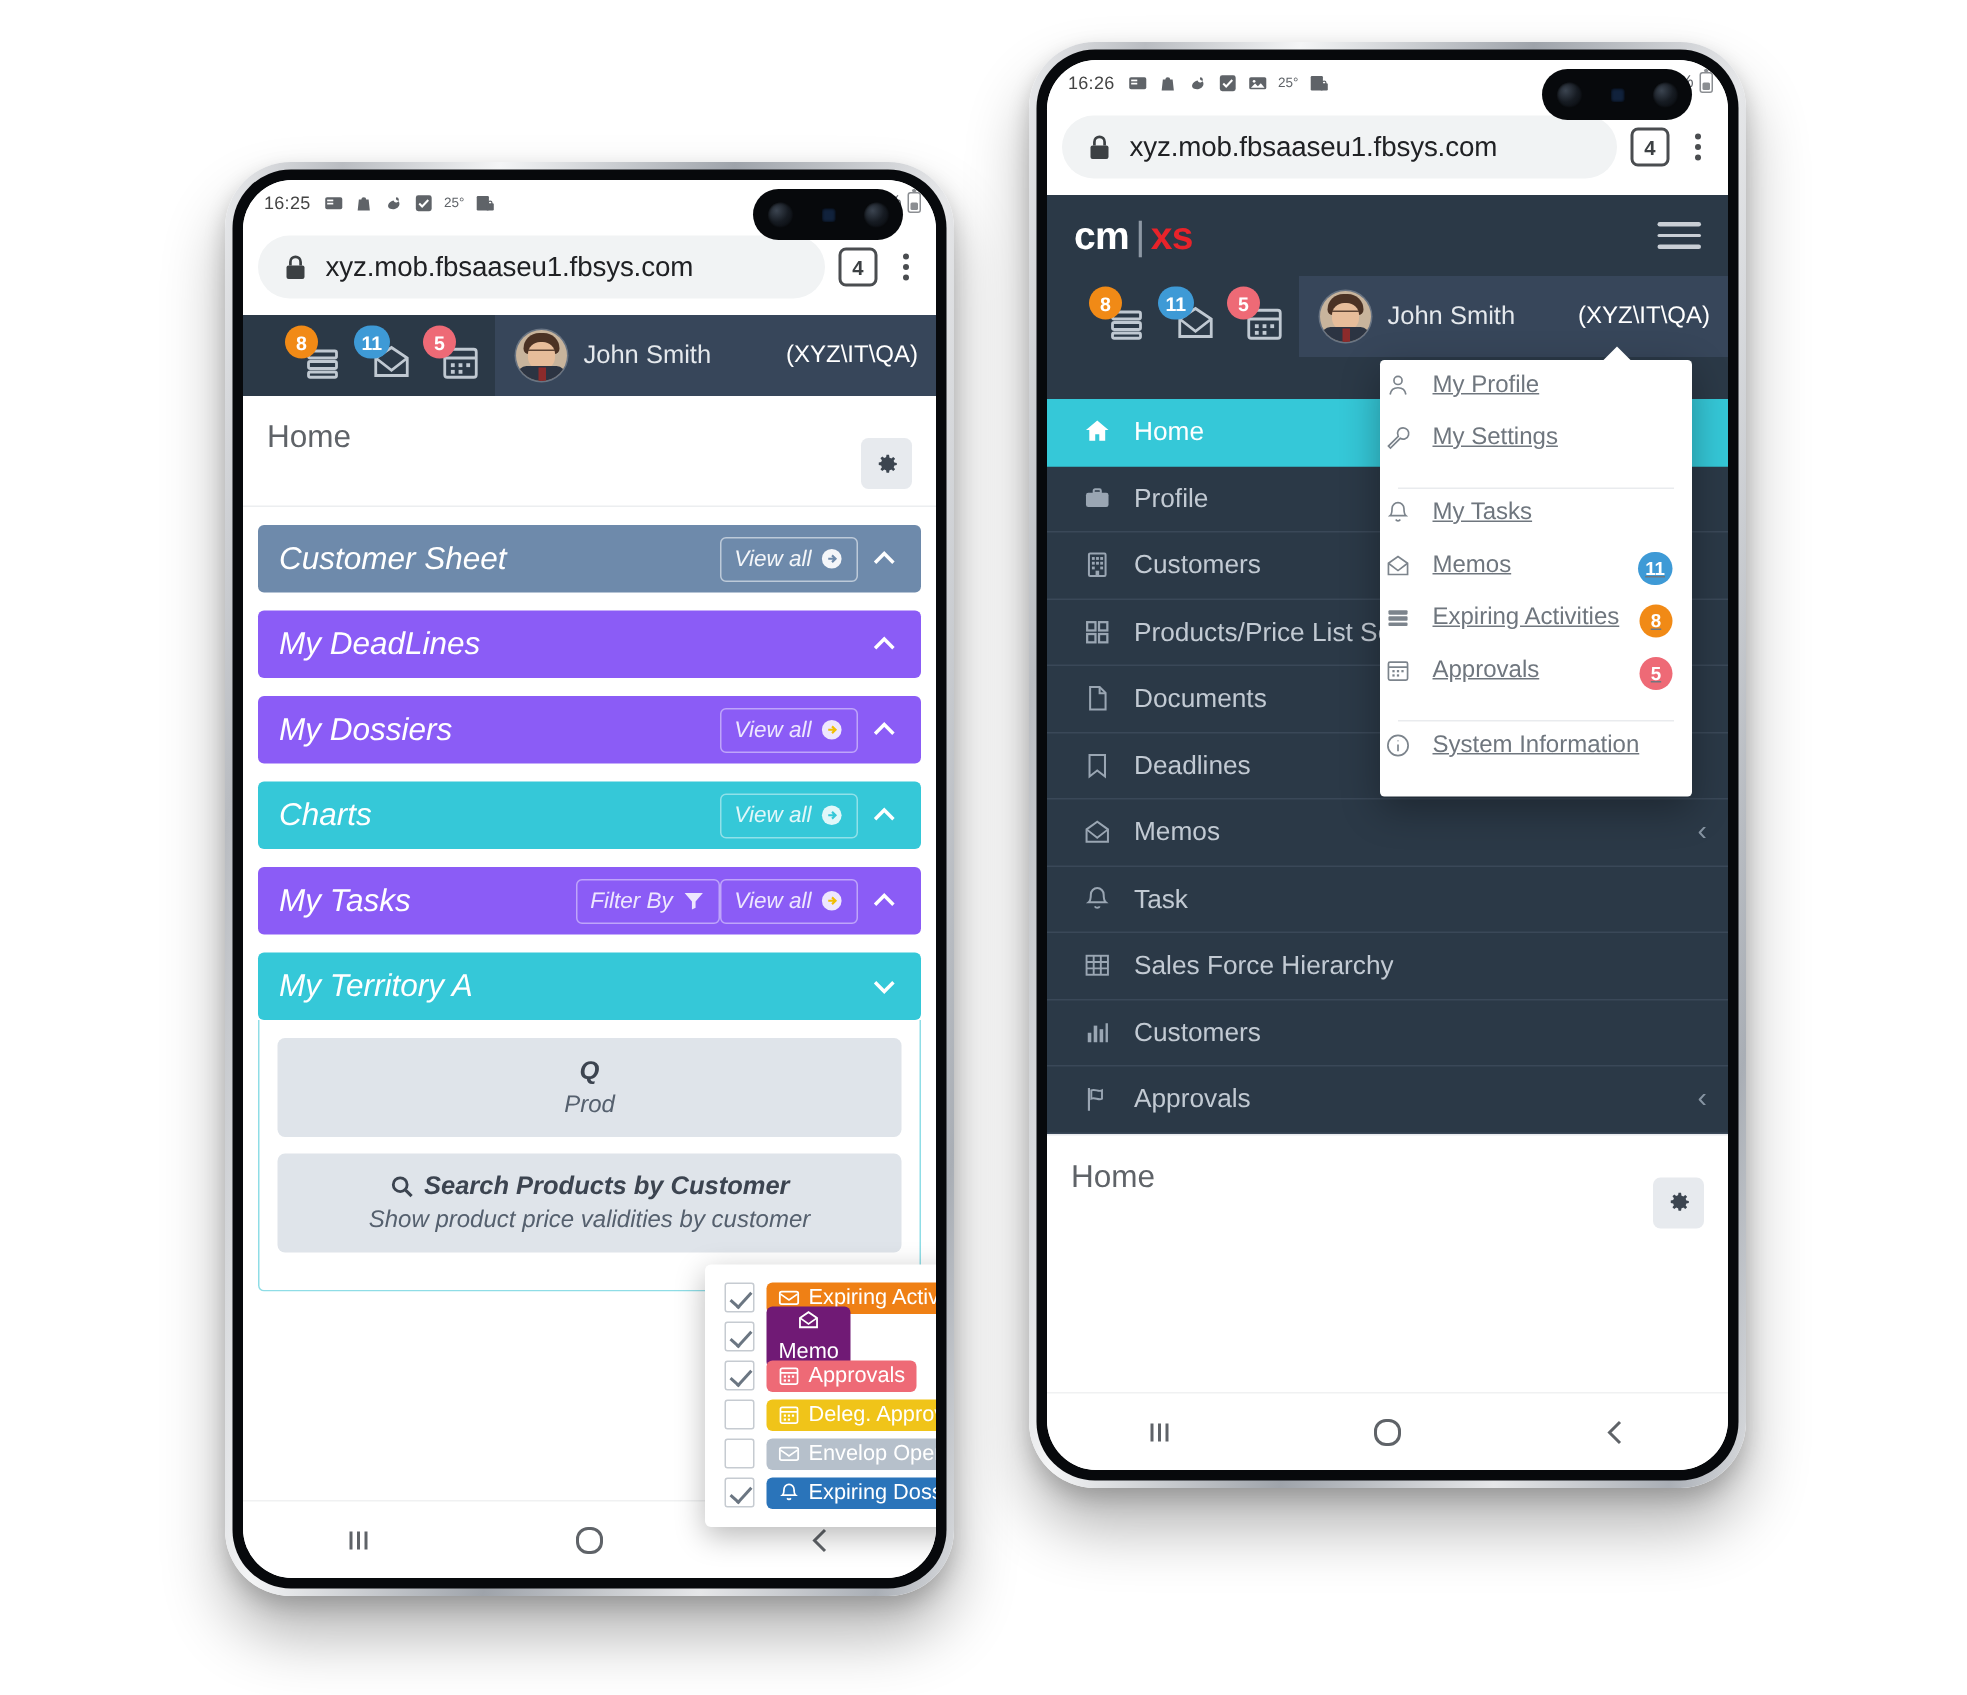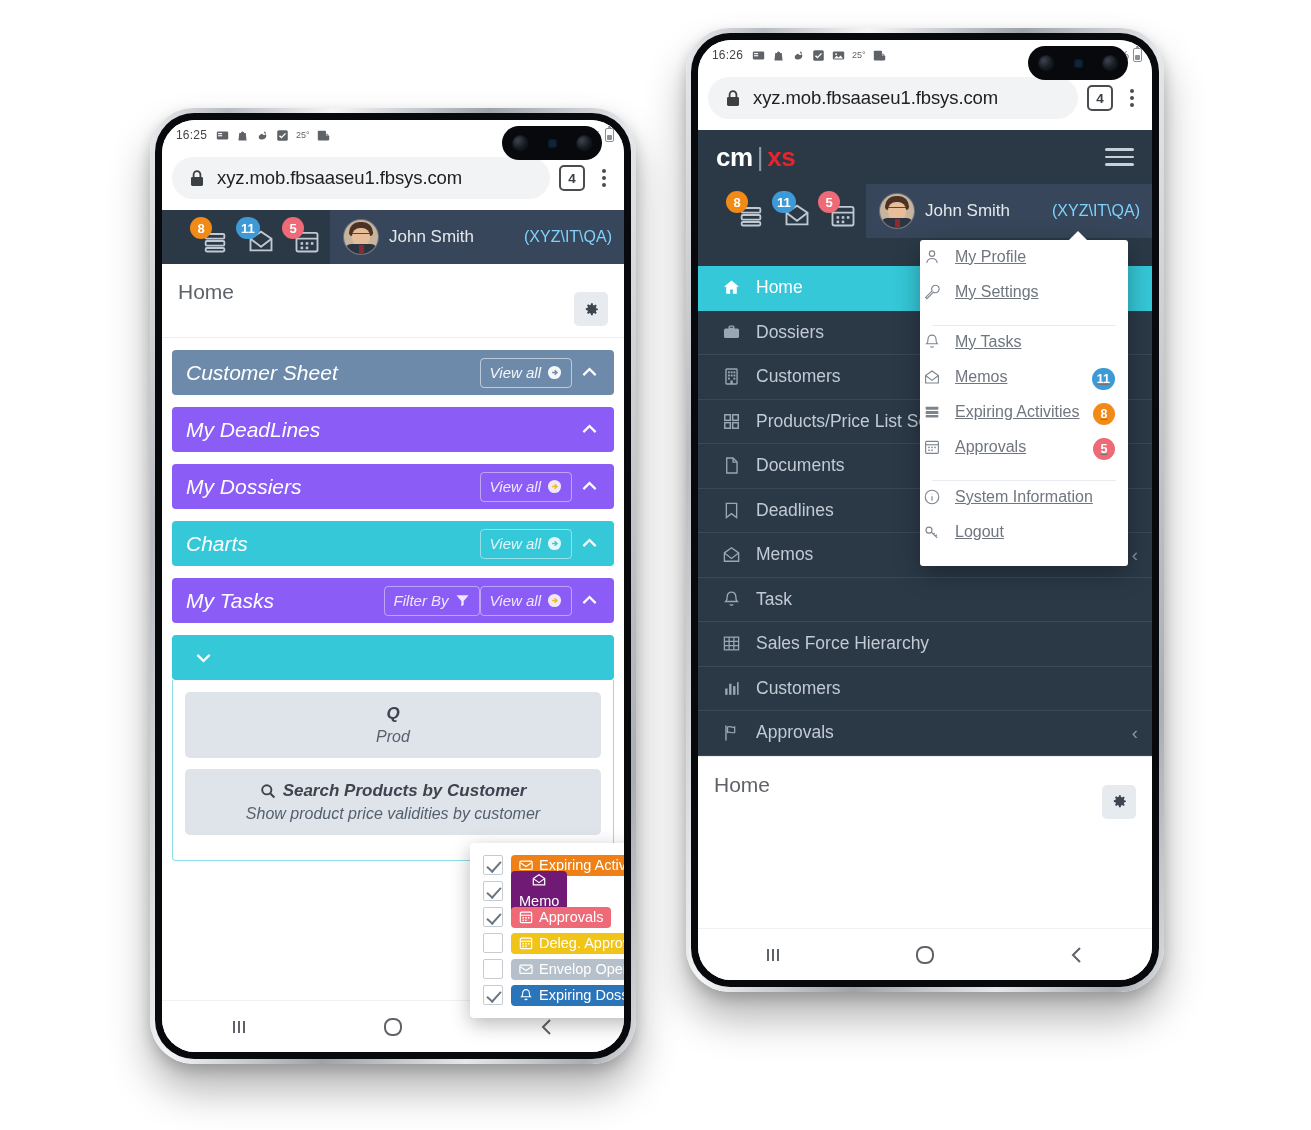--- a/index.html
+++ b/index.html
@@ -99,21 +99,21 @@
   .avatar{
     width:34px;height:34px;border-radius:50%;flex:none;overflow:hidden;
     background:#c8b49c;position:relative;box-shadow:0 0 0 1px rgba(255,255,255,.25);
   }
   .avatar .hair{position:absolute;left:5px;top:2px;width:24px;height:14px;border-radius:12px 12px 4px 4px;background:#4b3224;}
   .avatar .face{position:absolute;left:8px;top:8px;width:18px;height:19px;border-radius:9px 9px 10px 10px;background:#e7bd9a;}
   .avatar .glass{position:absolute;left:8px;top:13px;width:18px;height:4px;border-top:1.4px solid #5d4434;}
   .avatar .suit{position:absolute;left:1px;bottom:0;width:32px;height:10px;background:#2c3442;border-radius:6px 6px 0 0;}
   .avatar .tie{position:absolute;left:15px;bottom:0;width:5px;height:9px;background:#8c2b2b;}
   .uname{color:#e4e8ec;font-size:17px;white-space:nowrap;}
-  .udomain{color:#7dd3fc;font-size:16px;margin-left:auto;white-space:nowrap;}
+  .udomain{color:#ffffff;font-size:16px;margin-left:auto;white-space:nowrap;}
 
   
   .page{background:#fff;position:relative;}
   .pagehead{height:74px;display:flex;align-items:flex-start;justify-content:space-between;padding:16px 16px 0 16px;border-bottom:1px solid #eceef0;}
   .pagetitle{font-size:21px;color:#5f6368;}
   .gearbtn{width:34px;height:34px;background:#e7eaee;border-radius:5px;display:flex;align-items:center;justify-content:center;margin-top:12px;}
   .gearbtn svg{width:17px;height:17px;fill:#3c4550;}
 
   .cards{padding:12px 10px 0 10px;font-style:italic;}
   .card{margin-bottom:12px;}
@@ -419,20 +419,21 @@
               <span class="chev">
                   <svg viewBox="0 0 24 24">
                     <path d="M5 15l7-7 7 7"></path>
                   </svg>
                 </span>
             </div>
           </div>
 
           <div class="card">
             <div class="cardhead c-teal">
+              <span class="title">My Territory A</span>
               <span class="chev">
                   <svg viewBox="0 0 24 24">
                     <path d="M5 9l7 7 7-7"></path>
                   </svg>
                 </span>
             </div>
             <div class="tealbody">
               <div class="tile">
                 <div class="t1">
                     <span>Q</span>
@@ -683,21 +684,21 @@
             </span>
           <span class="lbl">Home</span>
         </div>
         <div class="navitem">
           <span class="ic">
               <svg viewBox="0 0 24 24">
                 <rect x="2.5" y="7" width="19" height="12" rx="2"></rect>
                 <path d="M9 7V5.2c0-.7.5-1.2 1.2-1.2h3.6c.7 0 1.2.5 1.2 1.2V7z" fill="none" stroke="#9aa6b3" stroke-width="1.7"></path>
               </svg>
             </span>
-          <span class="lbl">Dossiers</span>
+          <span class="lbl">Profile</span>
         </div>
         <div class="navitem">
           <span class="ic">
               <svg viewBox="0 0 24 24">
                 <rect x="5" y="2.5" width="14" height="19" rx="1" fill="none" stroke="#9aa6b3" stroke-width="1.7"></rect>
                 <g>
                   <rect x="7.5" y="5.5" width="2.4" height="2.4"></rect>
                   <rect x="11" y="5.5" width="2.4" height="2.4"></rect>
                   <rect x="14.5" y="5.5" width="2.4" height="2.4"></rect>
                   <rect x="7.5" y="9.5" width="2.4" height="2.4"></rect>
@@ -874,29 +875,20 @@
         <div class="psep"></div>
         <div class="prow">
           <span class="ic">
               <svg viewBox="0 0 24 24">
                 <circle cx="12" cy="12" r="9"></circle>
                 <path d="M12 11v6M12 7.6v.6"></path>
               </svg>
             </span>
           <span>System Information</span>
         </div>
-        <div class="prow">
-          <span class="ic">
-              <svg viewBox="0 0 24 24">
-                <circle cx="8" cy="9.5" r="4"></circle>
-                <path d="M11 12.2l8 7.5M16.5 17.5l2-2M13.8 15l1.8-1.8"></path>
-              </svg>
-            </span>
-          <span>Logout</span>
-        </div>
       </div>
 
       <div class="navbar" style="position:absolute;left:0;right:0;bottom:0;">
         <svg width="24" height="24" viewBox="0 0 24 24">
             <path d="M7 6v12M12 6v12M17 6v12"></path>
           </svg>
         <svg width="26" height="26" viewBox="0 0 26 26">
             <rect x="5" y="5" width="16" height="16" rx="7"></rect>
           </svg>
         <svg width="24" height="24" viewBox="0 0 24 24">

